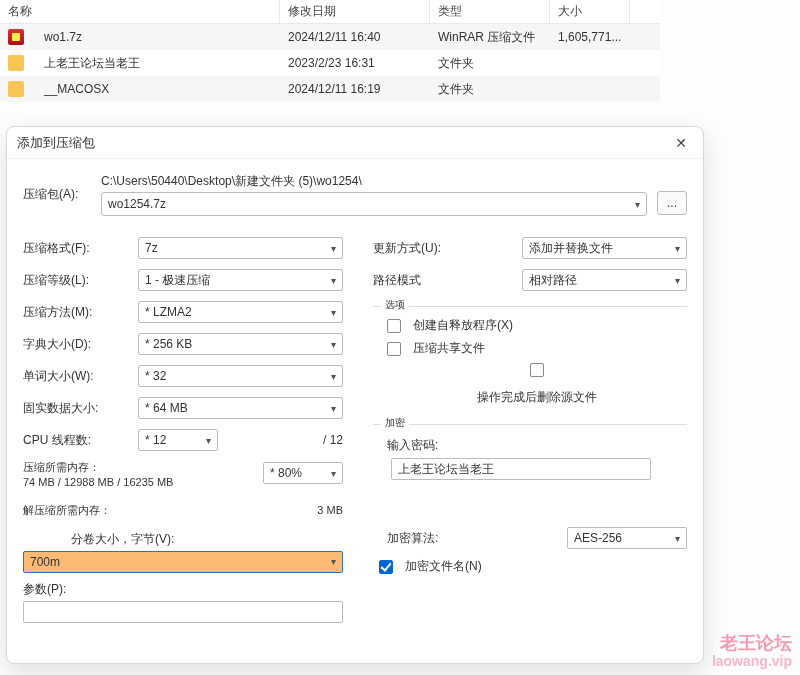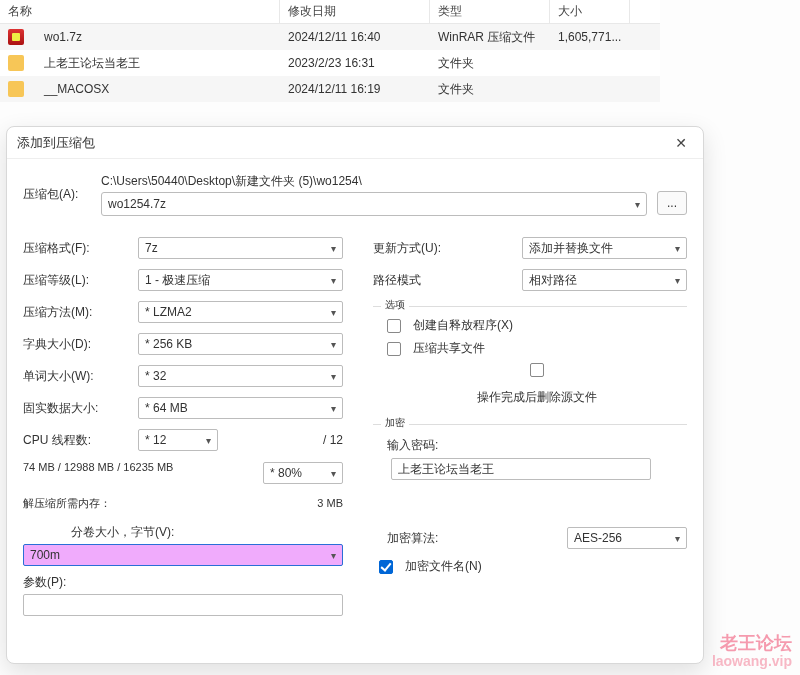--- a/index.html
+++ b/index.html
@@ -80,21 +80,21 @@
     background:#fff;
   }
   .combo.short { flex:0 0 80px; }
   .combo.right { flex:0 0 165px; }
   .chev { color:#555; font-size:10px; }
   .suffix { margin-left:8px; color:#333; }
   .mem-text { font-size:11px; color:#333; line-height:1.4; }
   .input-full {
     width: 100%; height:22px; border:1px solid #2a6fd6; border-radius:2px;
     padding: 0 6px; display:flex; align-items:center; justify-content:space-between;
-    background:#f0abfc;
+    background:#fdba74;
   }
   .input-plain {
     width: 100%; height:22px; border:1px solid #bcbcbc; border-radius:2px;
     padding: 0 6px; display:flex; align-items:center;
   }
 
   .group { margin-top:6px; border-top:1px solid #ddd; padding-top:4px; position:relative; }
   .group .legend { position:absolute; top:-9px; left:8px; background:#fff; padding:0 4px; font-size:10px; color:#333; }
   .check-row { display:flex; align-items:center; gap:12px; margin:6px 0; }
   .chk { width:14px; height:14px; border:1px solid #888; border-radius:2px; display:inline-block; background:#fff; }
@@ -219,20 +219,21 @@
         <div class="field-row">
           <div class="lbl">CPU 线程数:</div>
           <div class="combo short">
               <span>* 12</span>
               <span class="chev">▾</span>
             </div>
           <div class="suffix" style="flex:1;text-align:right;">/ 12</div>
         </div>
         <div class="field-row" style="align-items:flex-start;">
           <div style="flex:1;">
+            <div class="mem-text">压缩所需内存：</div>
             <div class="mem-text">74 MB / 12988 MB / 16235 MB</div>
           </div>
           <div class="combo short" style="margin-top:2px;">
               <span>* 80%</span>
               <span class="chev">▾</span>
             </div>
         </div>
         <div class="field-row">
           <div class="mem-text" style="flex:1;">解压缩所需内存：</div>
           <div class="mem-text">3 MB</div>

